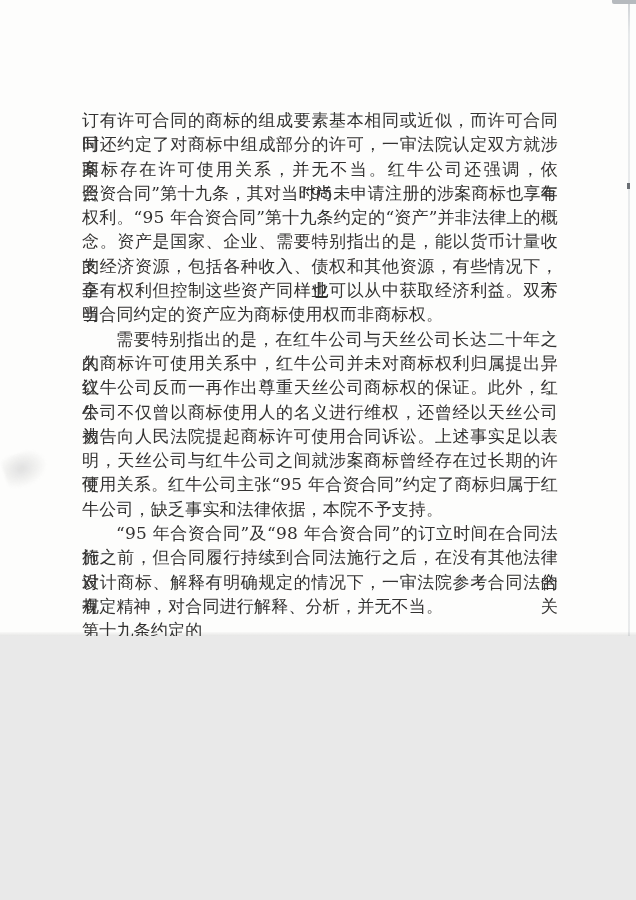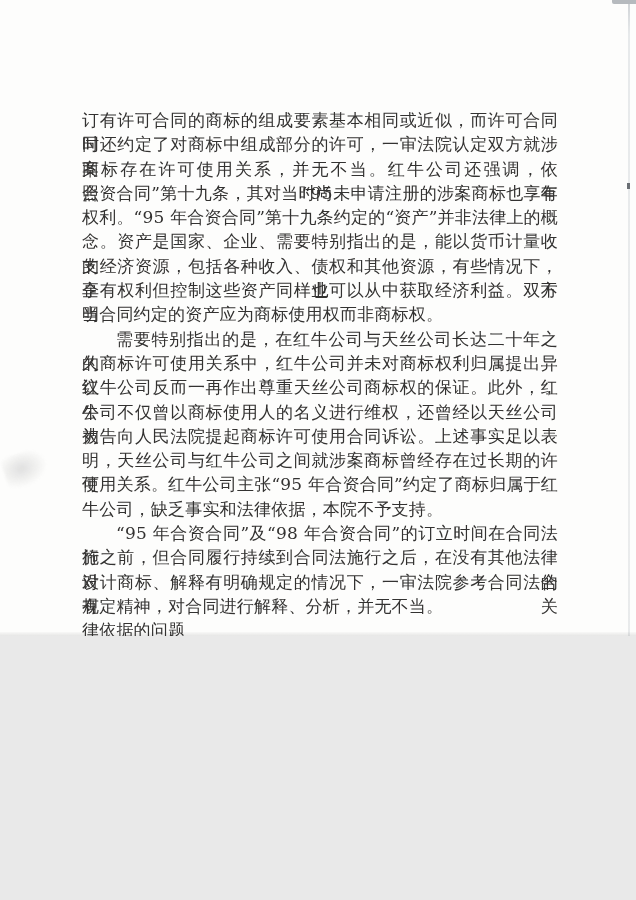--- a/index.html
+++ b/index.html
@@ -115,21 +115,21 @@
       <div class="line fill">红牛公司反而一再作出尊重天丝公司商标权的保证。此外，红牛</div>
       <div class="line fill">公司不仅曾以商标使用人的名义进行维权，还曾经以天丝公司为</div>
       <div class="line fill">被告向人民法院提起商标许可使用合同诉讼。上述事实足以表</div>
       <div class="line fill">明，天丝公司与红牛公司之间就涉案商标曾经存在过长期的许可</div>
       <div class="line fill">使用关系。红牛公司主张“95 年合资合同”约定了商标归属于红</div>
       <div class="line">牛公司，缺乏事实和法律依据，本院不予支持。</div>
       <div class="line indent fill">“95 年合资合同”及“98 年合资合同”的订立时间在合同法施</div>
       <div class="line fill">行之前，但合同履行持续到合同法施行之后，在没有其他法律对合</div>
       <div class="line fill">设计商标、解释有明确规定的情况下，一审法院参考合同法的有关</div>
       <div class="line">规定精神，对合同进行解释、分析，并无不当。</div>
-      <div class="line">律依据的问题</div>
+      <div class="line">第十九条约定的</div>
       <div class="line fill">作出了巨大贡献，为部分商标进行了设计，为商标注册清除了障</div>
       <div class="line fill">碍，依据民法的公平原则和诚实信用原则，应当享有商标权。首</div>
       <div class="line fill">先，除非当事人有特别的约定，设计商标、为商标注册提供帮助，均</div>
     </div>
   <div class="page-number">16</div>
   <div class="scan-edge-line"></div>
   <div class="scan-speck-1"></div>
   <div class="scan-speck-2"></div>
   <div class="scan-speck-3"></div>
   <div class="scan-corner-mark"></div>

